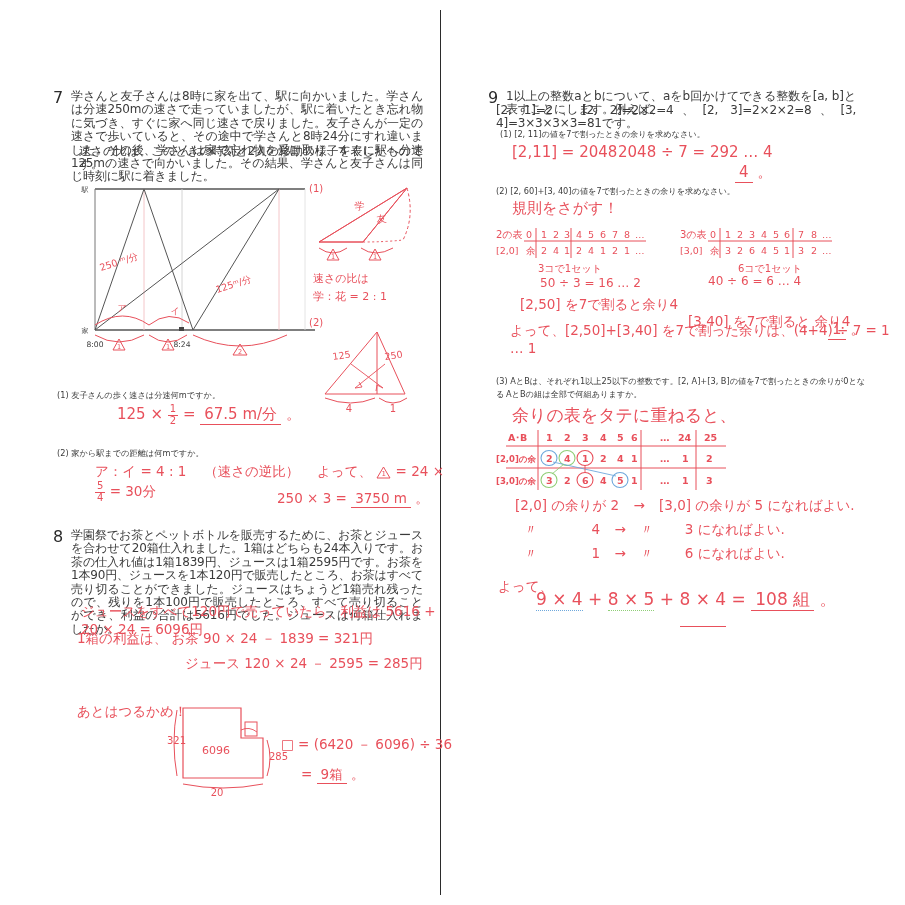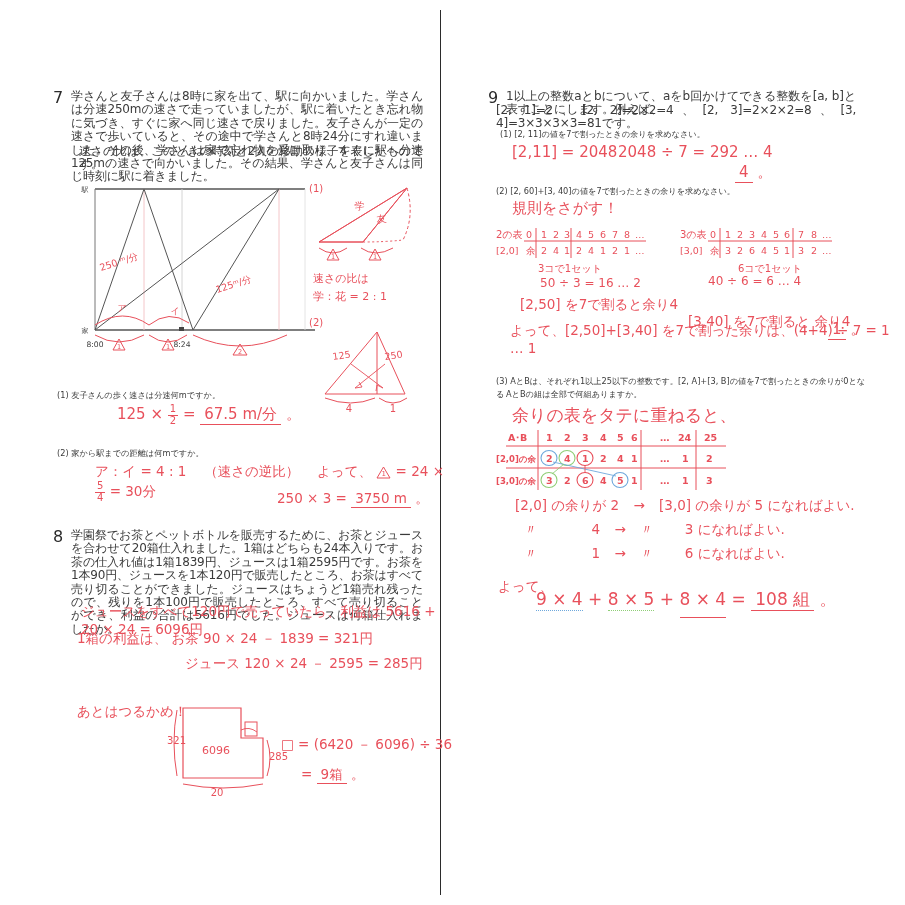--- a/index.html
+++ b/index.html
@@ -15,21 +15,21 @@
   .sub{font-size:8.2px;color:#3a3a3a;line-height:13px;}
 
   
   .hw{color:#e8505b;font-family:"DejaVu Sans","Liberation Sans",sans-serif;}
   .hw-s{font-size:12px;}
   .hw-m{font-size:13.5px;}
   .hw-l{font-size:15px;}
   .uline{border-bottom:1.3px solid #e8505b;padding:0 4px 1px 4px;}
   .uline-blue{border-bottom:1.5px dotted #6fa8dc;padding-bottom:1px;}
   .uline-green{border-bottom:1.5px dotted #8fce76;padding-bottom:1px;}
-  .uline-red2{border-bottom:1.3px solid #e8505b;padding-bottom:8px;}
+  .uline-red2{border-bottom:1.3px solid #e8505b;padding-bottom:17px;}
   .frac{display:inline-block;text-align:center;vertical-align:-0.45em;font-size:10px;line-height:1.05;}
   .frac .num{display:block;border-bottom:1.1px solid #e8505b;padding:0 2px;}
   .frac .den{display:block;padding:0 2px;}
   .tri{display:inline-block;position:relative;width:15px;height:13px;text-align:center;
        font-size:8.5px;line-height:15px;color:#e8505b;}
   .tri::before{content:"";position:absolute;left:0;top:0;width:0;height:0;
        border-left:7.5px solid transparent;border-right:7.5px solid transparent;
        border-bottom:13px solid transparent;
        box-sizing:border-box;}
 

